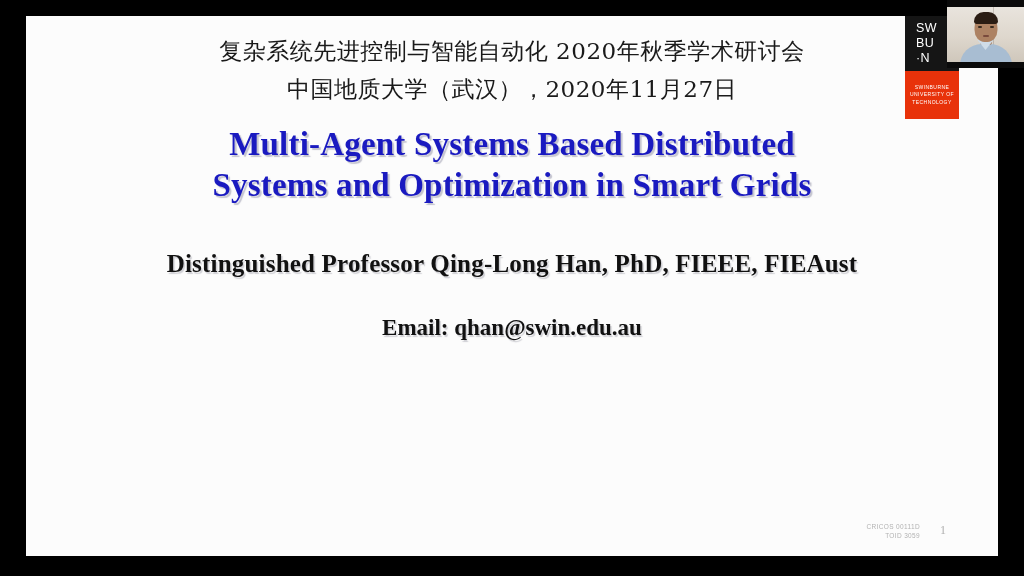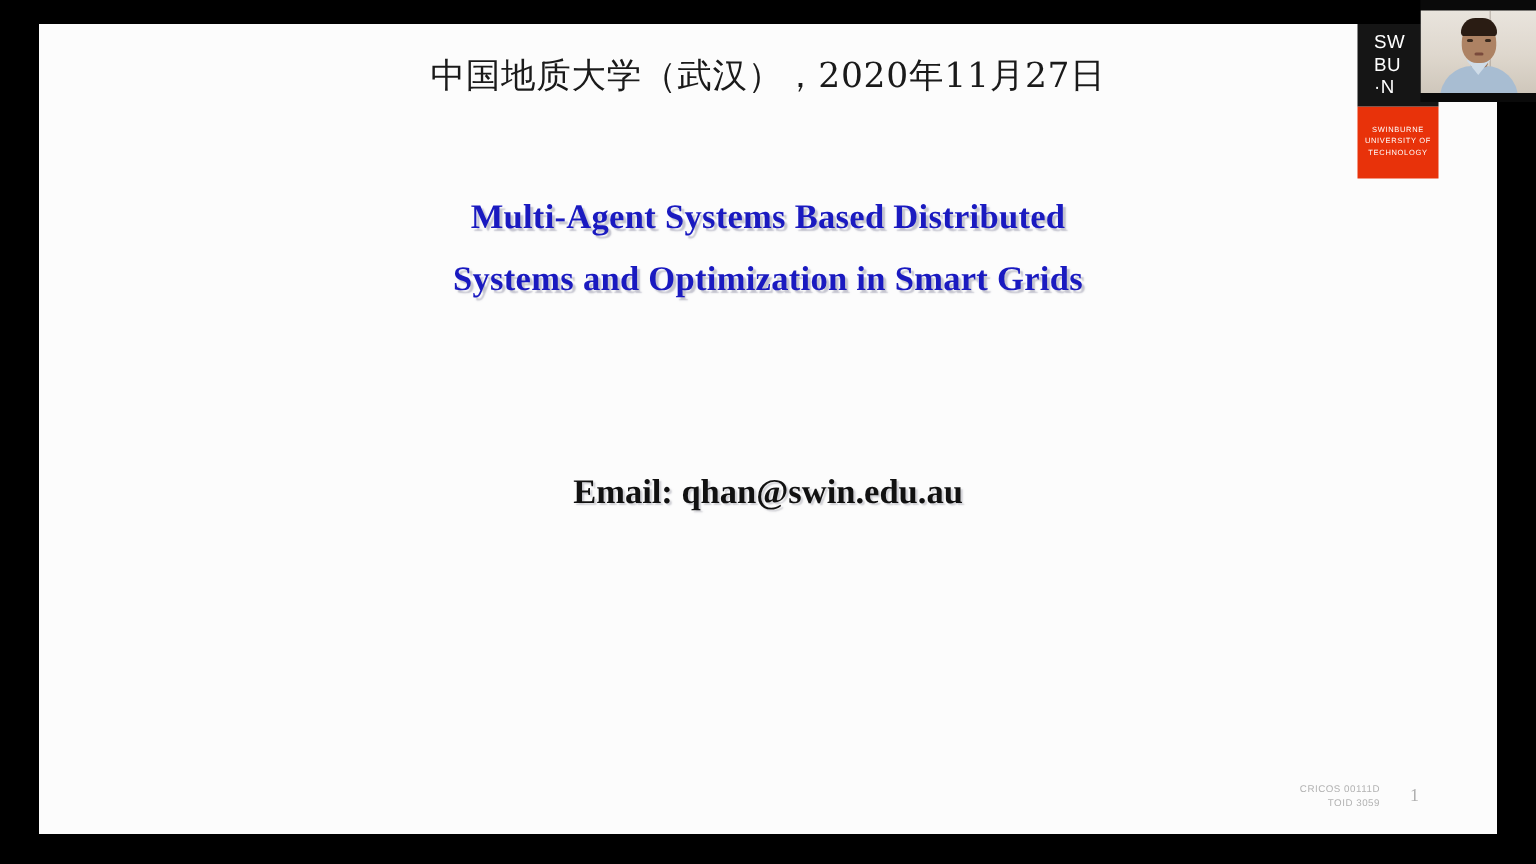--- a/index.html
+++ b/index.html
@@ -52,21 +52,21 @@
   
   .talk-title {
     position: absolute;
     left: 0;
     top: 108px;
     width: 100%;
     text-align: center;
     color: #1a1ac0;
     font-family: "Liberation Serif", serif;
     font-weight: bold;
-    font-size: 23px;
+    font-size: 33px;
     line-height: 41px;
     letter-spacing: 0.2px;
     text-shadow: 2px 2px 1px rgba(150,150,170,0.55);
   }
   .talk-title .tline { display: block; white-space: nowrap; }
 
   
   .speaker-name {
     position: absolute;
     left: 0;
@@ -272,28 +272,30 @@
   }
 </style>
 </head>
 <body>
 
 <div id="stage">
 
   <div id="slide">
 
     <div class="header-block">
+      <span class="header-line">复杂系统先进控制与智能自动化 2020年秋季学术研讨会</span>
       <span class="header-line">中国地质大学（武汉），2020年11月27日</span>
     </div>
 
     <div class="talk-title">
       <span class="tline">Multi-Agent Systems Based Distributed</span>
       <span class="tline">Systems and Optimization in Smart Grids</span>
     </div>
 
+    <div class="speaker-name">Distinguished Professor Qing-Long Han, PhD, FIEEE, FIEAust</div>
 
     <div class="affiliation">
       <span class="aline">Email: qhan@swin.edu.au</span>
     </div>
 
     <div id="uni-logo">
       <div class="logo-mark">
         <div class="logo-mark-text">
           <span>SW</span>
           <span>BU</span>

